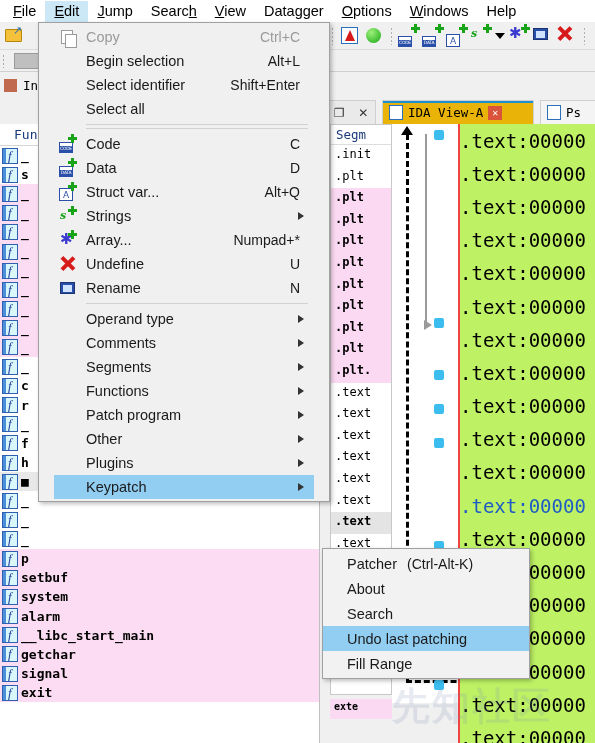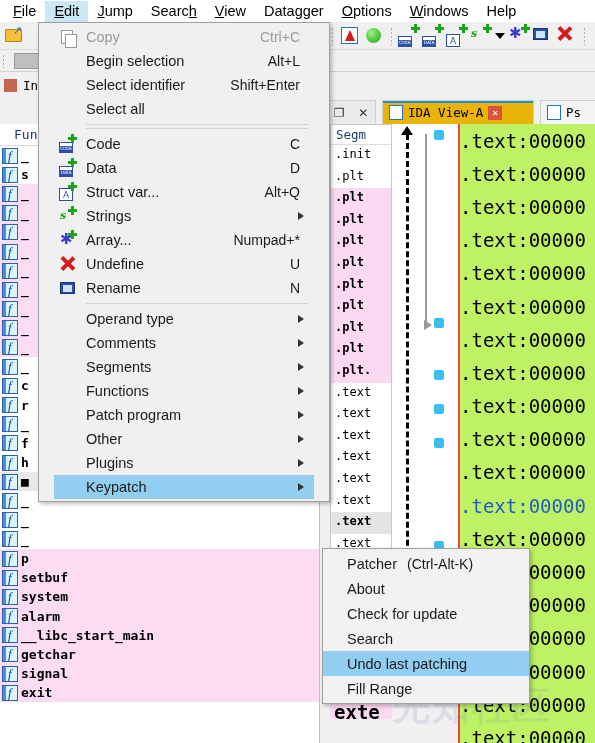--- a/index.html
+++ b/index.html
@@ -455,21 +455,21 @@
         <div class="segrow">.text</div>
         <div class="segrow">.text</div>
         <div class="segrow">.text</div>
         <div class="segrow grey">.text</div>
         <div class="segrow">.text</div>
         <div class="segrow">.text</div>
         <div class="segrow">.ini</div>
       </div>
   </div>
   <div style="position:absolute;left:330px;bottom:24px;width:62px;height:20px;background:#fbd9f2;
-              font-family:'DejaVu Sans Mono',monospace;font-size:19px;font-weight:bold;padding:2px 0 0 4px;z-index:2;">exte</div>
+              font-family:'DejaVu Sans Mono',monospace;font-size:10px;font-weight:bold;padding:2px 0 0 4px;z-index:2;">exte</div>
 
   <div class="gutter">
     <div class="arrowup"></div>
     <div class="dashline"></div>
     <div class="dashbot"></div>
     <div class="greyline"></div>
     <div class="greyarrow"></div>
     <div class="node" style="top:6px"></div>
     <div class="node" style="top:194px"></div>
     <div class="node" style="top:246px"></div>
@@ -766,23 +766,20 @@
   <div class="submenu">
     <div id="keypatch-items">
         <div class="menuitem">
           <span class="lbl" style="flex: 0 0 auto;">Patcher</span>
           <span class="acc" style="padding-left: 10px;">(Ctrl-Alt-K)</span>
         </div>
         <div class="menuitem">
           <span class="lbl" style="flex: 0 0 auto;">About</span>
         </div>
         <div class="menuitem">
-          <span class="lbl" style="flex: 0 0 auto;">Check for update</span>
-        </div>
-        <div class="menuitem">
           <span class="lbl" style="flex: 0 0 auto;">Search</span>
         </div>
         <div class="menuitem sel">
           <span class="lbl" style="flex: 0 0 auto;">Undo last patching</span>
         </div>
         <div class="menuitem">
           <span class="lbl" style="flex: 0 0 auto;">Fill Range</span>
         </div>
       </div>
   </div>

